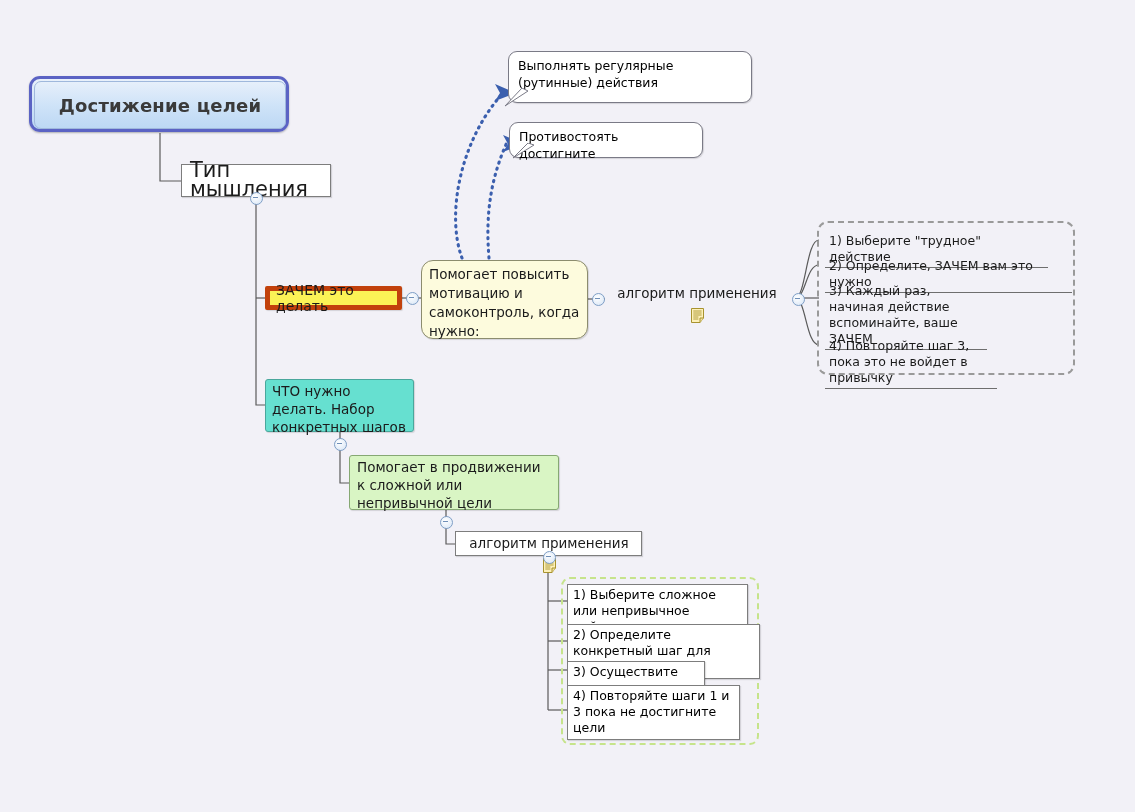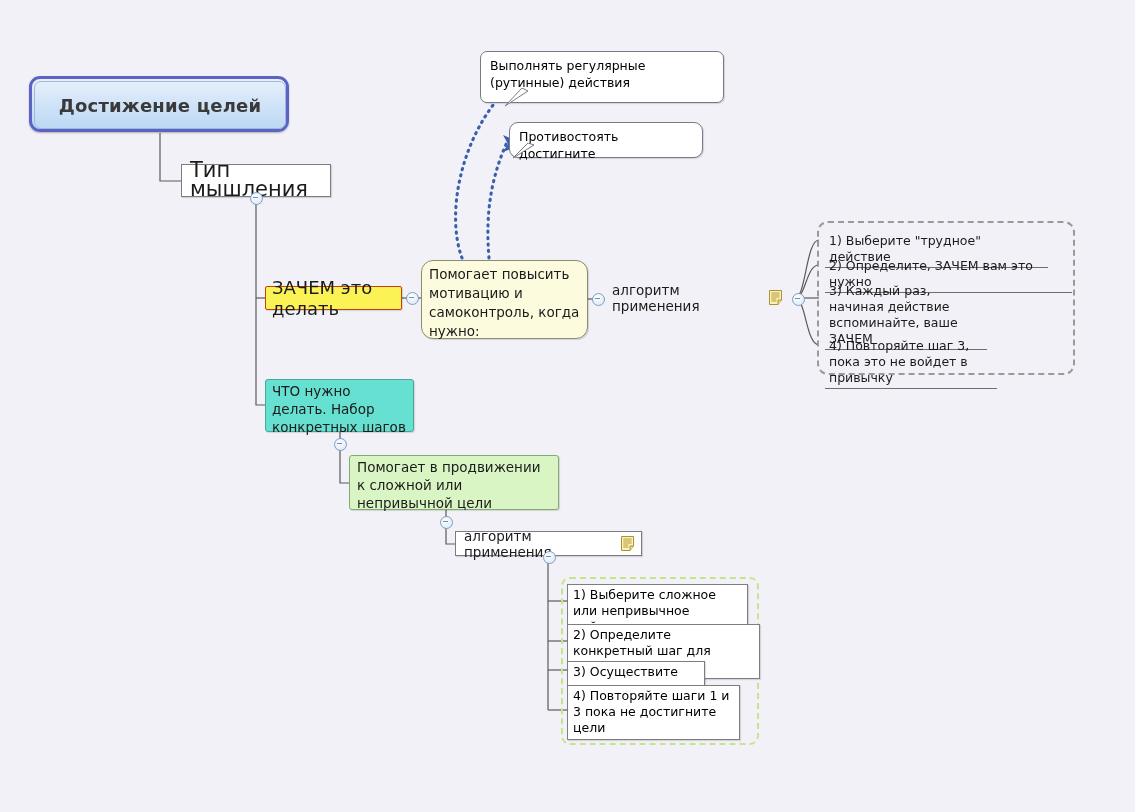--- a/index.html
+++ b/index.html
@@ -60,23 +60,23 @@
     padding: 4px 8px 5px 8px;
     box-shadow: 1px 1px 1px rgba(0,0,0,.13);
   }
 
   .tipm { left: 181px; top: 164px; width: 150px; height: 33px;
           display:flex; align-items:center; font-size:21px; }
 
   .zachem {
     left: 265px; top: 286px; width: 137px; height: 24px;
     background: #fbf356;
-    border: 1px solid #c2410c;
+    border: 5px solid #c2410c;
     border-radius: 2px;
-    font-size: 18px;
+    font-size: 14px;
     display: flex; align-items: center;
     padding: 0 6px;
     box-shadow: 1px 1px 1px rgba(0,0,0,.13);
   }
   .chto {
     left: 265px; top: 379px; width: 149px; height: 53px;
     background: #66e0d0;
     border: 1px solid #4aa79c;
     border-radius: 3px;
     font-size: 13.5px; line-height: 18px;
@@ -103,20 +103,21 @@
   }
 
   
   .algo {
     border: 1px solid #7d7d7d;
     background: #ffffff;
     font-size: 13.5px;
     display: flex; align-items: center; gap: 7px;
     padding: 3px 7px 3px 8px;
     box-shadow: 1px 1px 1px rgba(0,0,0,.13);
+    flex-direction: column;
   }
   .algo-top {
     left: 605px; top: 285px; width: 177px; height: 25px;
     border: none; background: transparent; box-shadow: none;
     padding: 0 0 0 7px;
   }
   .algo-bottom { left: 455px; top: 531px; width: 187px; height: 25px; }
 
   .note-icon { width: 13px; height: 15px; display:block; flex: none; }
 
@@ -158,21 +159,21 @@
   .callout {
     position: absolute;
     background: #ffffff;
     border: 1px solid #7a7a86;
     border-radius: 9px;
     font-size: 12.5px;
     line-height: 17px;
     padding: 5px 9px 6px 9px;
     box-shadow: 1px 1px 1px rgba(0,0,0,.13);
   }
-  .c1 { left: 480px; top: 51px; width: 224px; height: 39px; border-radius: 7px; }
+  .c1 { left: 508px; top: 51px; width: 224px; height: 39px; }
   .c2 { left: 509px; top: 122px; width: 174px; height: 23px; }
 
   
   .bub {
     position: absolute;
     width: 11px; height: 11px;
     border-radius: 50%;
     border: 1px solid #7f9fc6;
     background: radial-gradient(circle at 40% 35%, #ffffff 0%, #e2ecf8 70%, #cfdef0 100%);
   }

